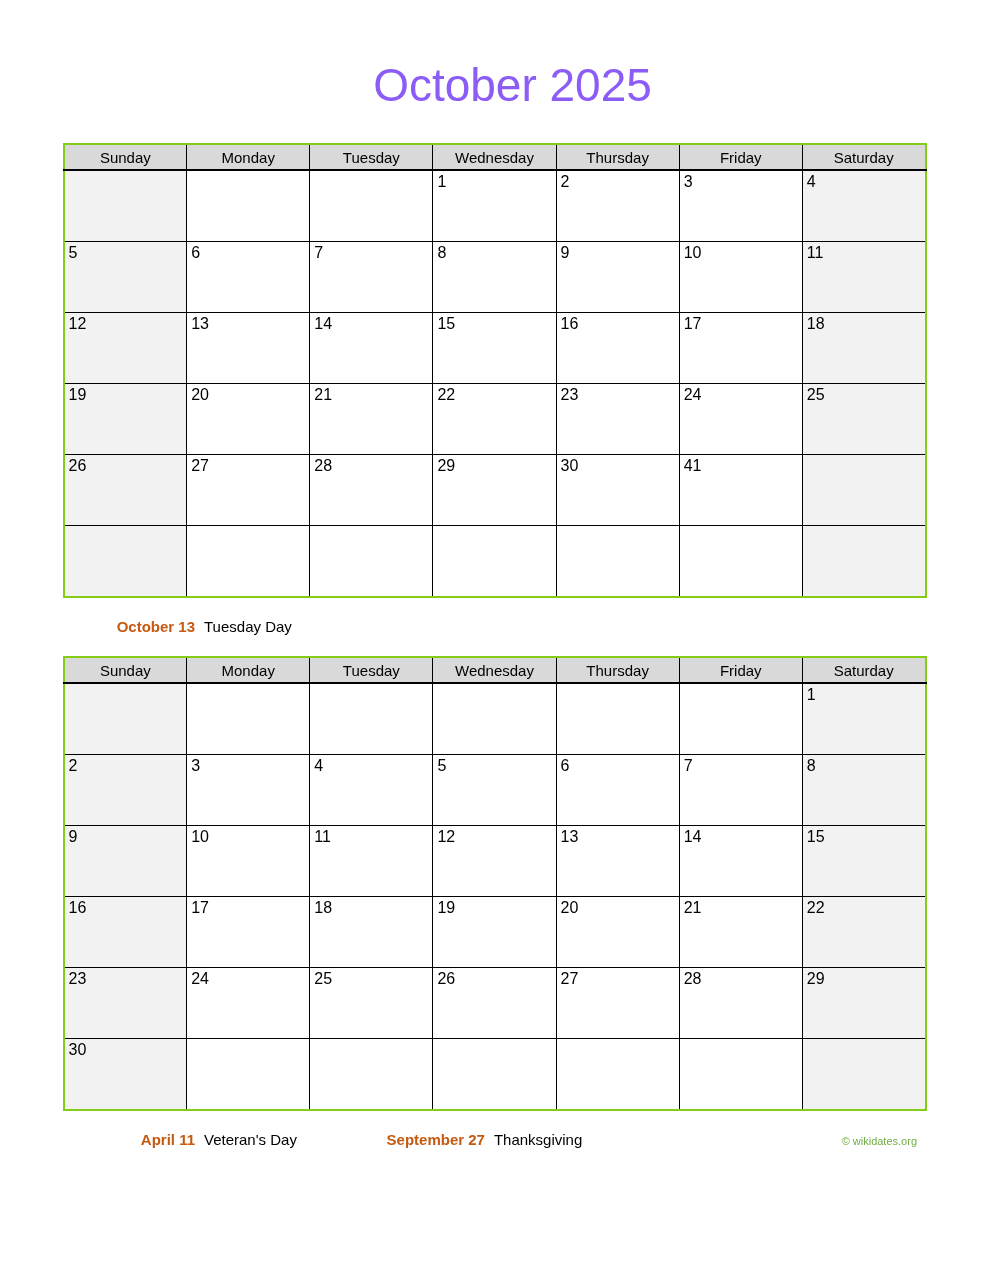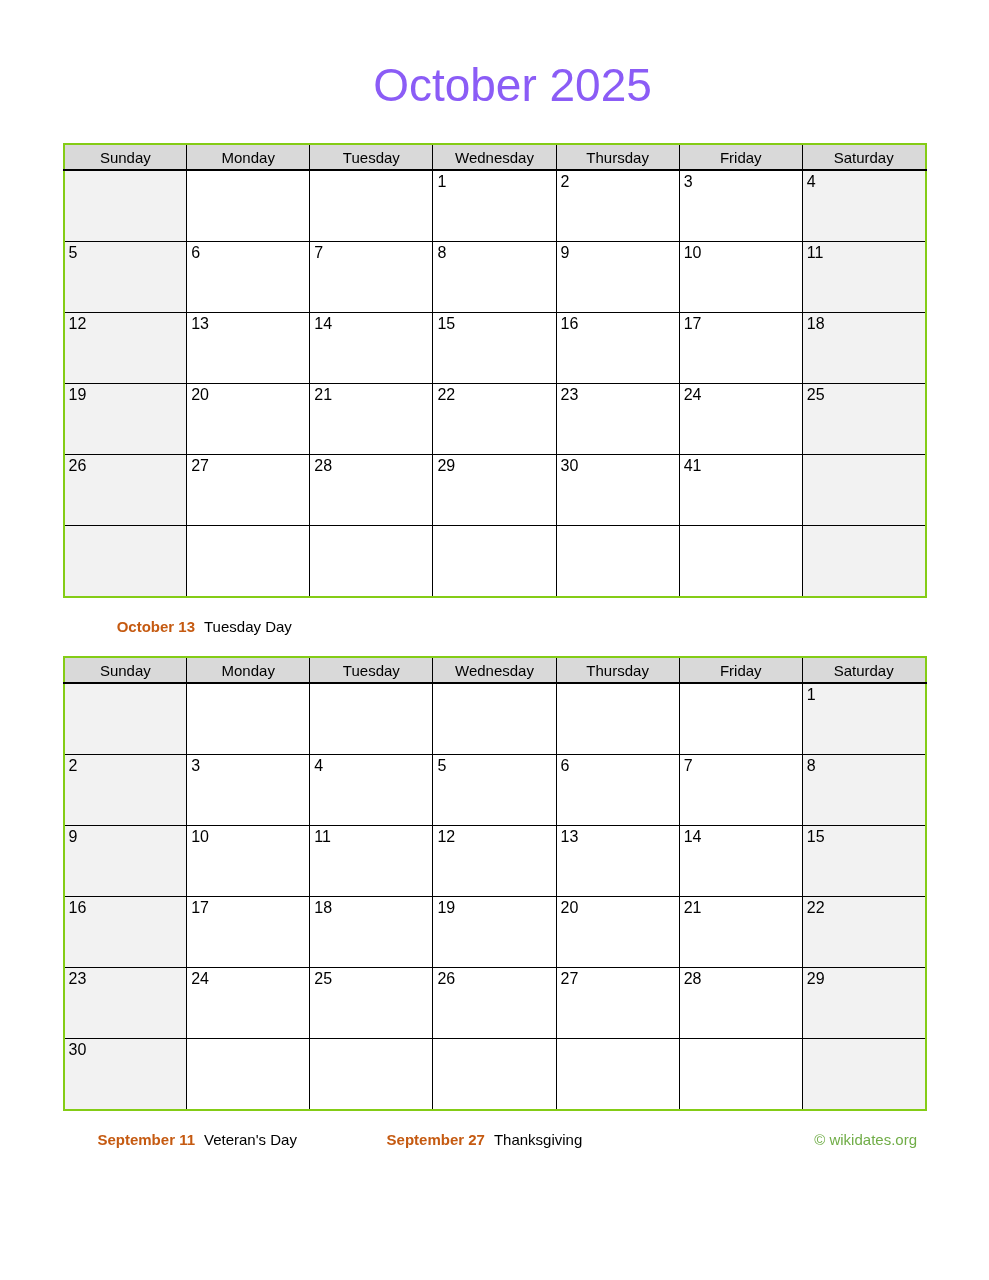--- a/index.html
+++ b/index.html
@@ -70,21 +70,21 @@
     text-align: right;
     font-weight: 700;
     color: #c55a11;
     margin-right: 9px;
     white-space: nowrap;
   }
   .holiday-name { color: #000000; white-space: nowrap; }
   .bottom-line { justify-content: space-between; }
   .credit {
     color: #70ad47;
-    font-size: 15px;
+    font-size: 11px;
     white-space: nowrap;
   }
 </style>
 </head>
 <body>
 
 <div class="page">
 
   <div class="month-title first">October 2025</div>
 
@@ -234,21 +234,21 @@
           <td></td>
           <td></td>
           <td class="weekend"></td>
         </tr>
       </tbody>
   </table>
 
   <div class="holiday-line bottom-line">
     <div class="holiday-entries">
         <span class="holiday-entry">
-          <span class="holiday-date">September 11</span>
+          <span class="holiday-date">April 11</span>
           <span class="holiday-name">Veteran's Day</span>
         </span>
         <span class="holiday-entry">
           <span class="holiday-date">September 27</span>
           <span class="holiday-name">Thanksgiving</span>
         </span>
       </div>
     <span class="credit">© wikidates.org</span>
   </div>
 

